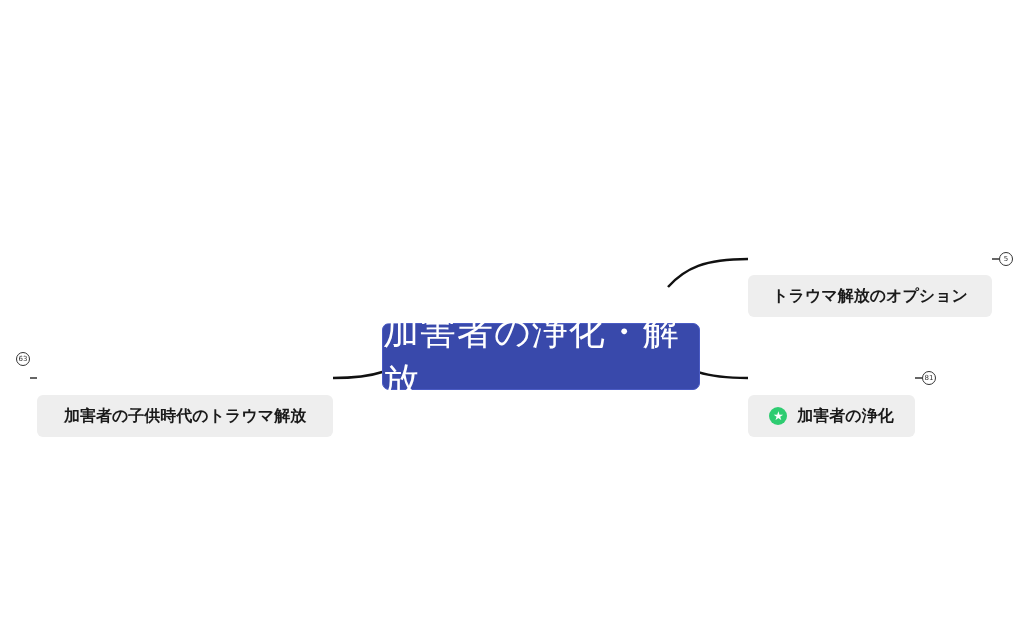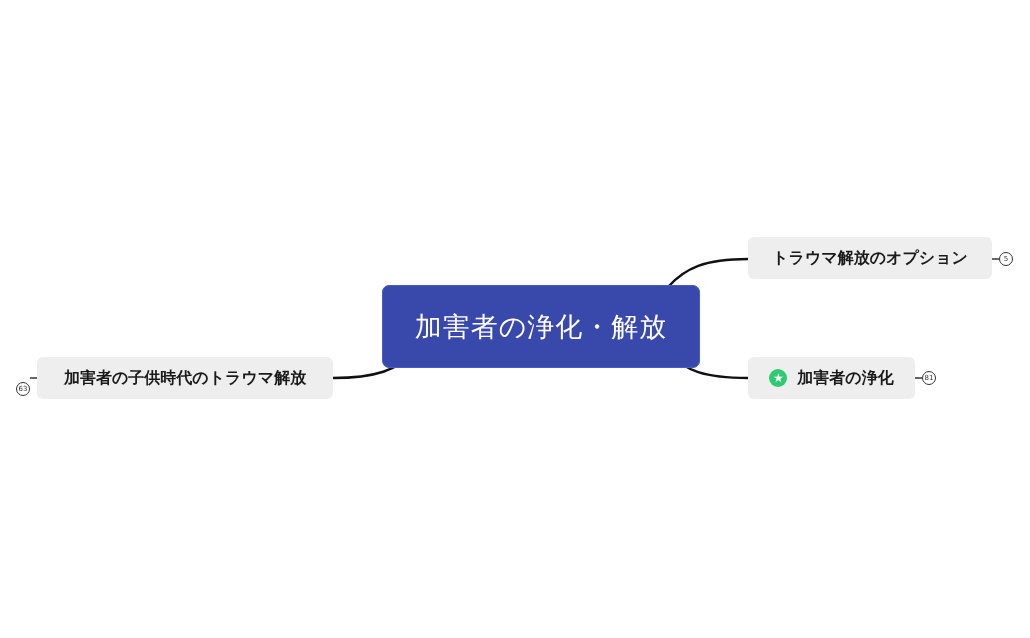--- a/index.html
+++ b/index.html
@@ -1,21 +1,21 @@
 <!DOCTYPE html>
 <html><head>
 <meta charset="utf-8">
 <style>
   html, body { margin:0; padding:0; }
   body { width:1030px; height:638px; background:#ffffff; position:relative; overflow:hidden;
          font-family:"DejaVu Sans", "Liberation Sans", sans-serif; }
   svg.links { position:absolute; left:0; top:0; width:1030px; height:638px; }
-  .node { position:absolute; box-sizing:border-box; display:flex; align-items:center; justify-content:center; }
-  .root { left:382px; top:285px; width:318px; height:83px; background:#3949ab; border-radius:7px;
-          color:#ffffff; font-size:27px; letter-spacing:1px; border:1px solid #4a5bc4; }
+  .node { position:absolute; box-sizing:border-box; display:flex; align-items:center; justify-content:center;margin-top:38px; }
+  .root { left:382px; top:285px; width:318px; height:67px; background:#3949ab; border-radius:7px;
+          color:#ffffff; font-size:36px; letter-spacing:1px; border:1px solid #4a5bc4; }
   .topic { background:#eeeeee; border-radius:6px; color:#1a1a1a; font-size:16px; font-weight:bold; height:42px; }
   .t1 { left:748px; top:237px; width:244px; }
   .t2 { left:748px; top:357px; width:167px; }
   .t3 { left:37px; top:357px; width:296px;text-align:right; }
   .star { width:18px; height:18px; border-radius:50%; background:#2ecc71; display:inline-flex; align-items:center;
           justify-content:center; color:#fff; font-size:12px; margin-right:10px; line-height:1; }
   .count { position:absolute; width:14px; height:14px; border:1px solid #333; border-radius:50%; background:#fff;
            font-size:7px; color:#333; display:flex; align-items:center; justify-content:center; box-sizing:border-box; }
 </style>
 </head>
@@ -45,15 +45,15 @@
   <span class="star">★</span>
   <span>加害者の浄化</span>
 </div>
 <div class="count" style="left:922px;top:371px;">
   <span>81</span>
 </div>
 
 <div class="node topic t3">
   <span>加害者の子供時代のトラウマ解放</span>
 </div>
-<div class="count" style="left:16px;top:382px;">
+<div class="count" style="left:16px;top:352px;">
   <span>63</span>
 </div>
 
 </body></html>

